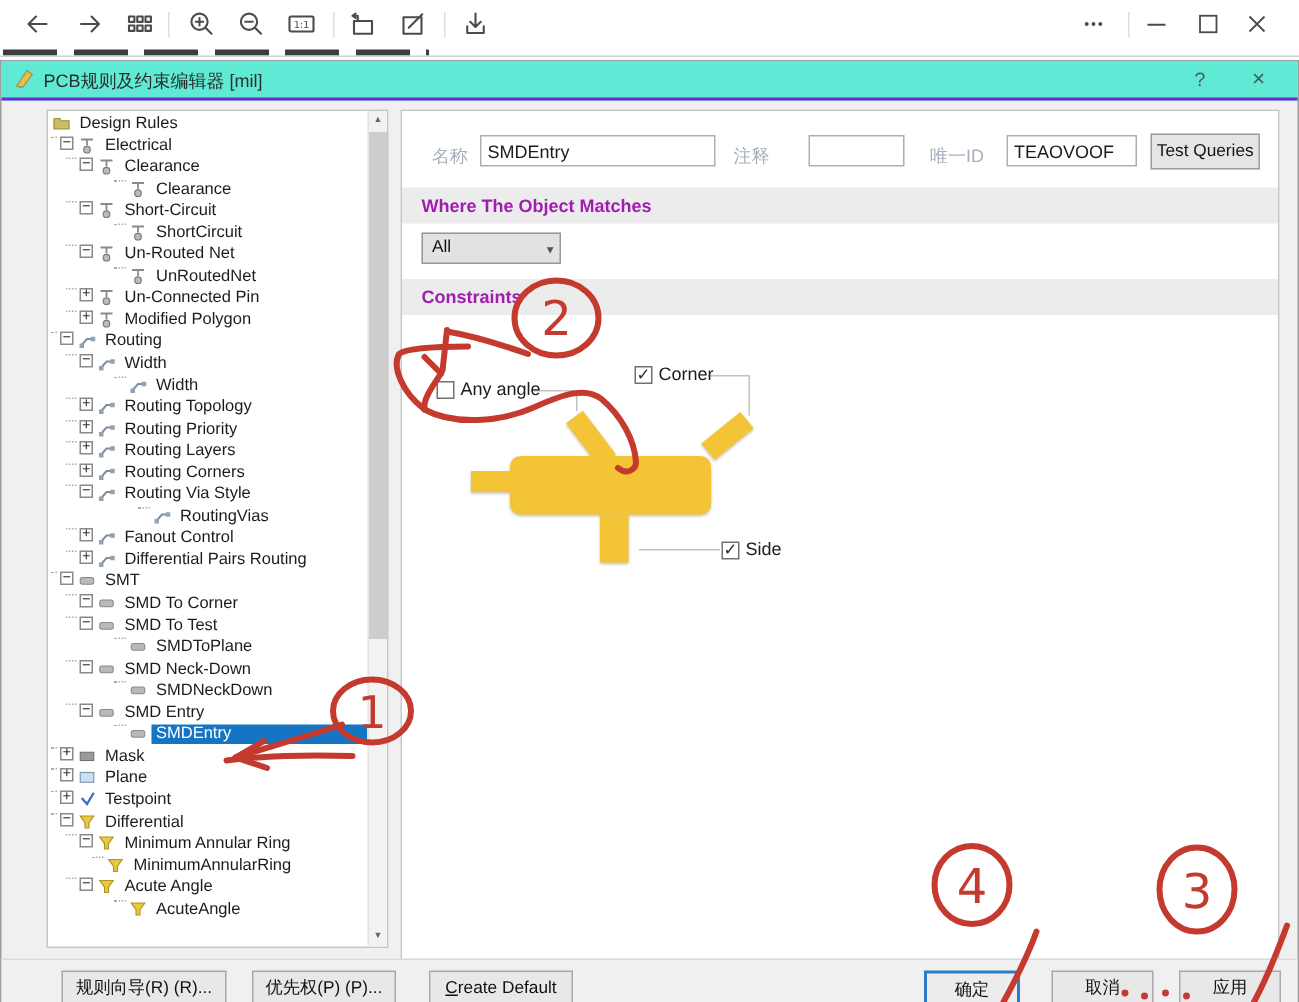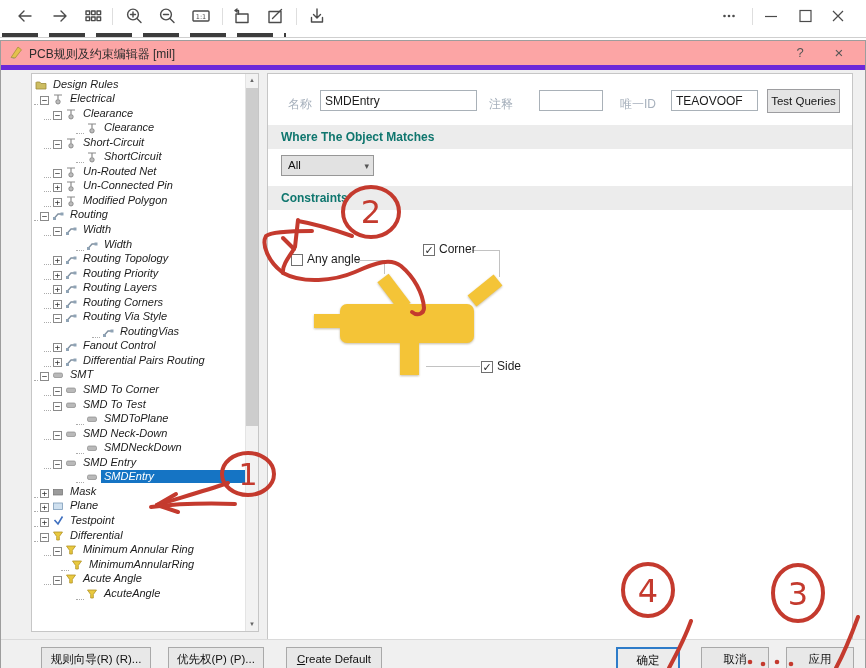--- a/index.html
+++ b/index.html
@@ -9,30 +9,30 @@
   
   .toolbar{position:absolute;top:0;left:0;width:866px;height:32px;background:#fff;}
   .ticon{position:absolute;top:5px;width:22px;height:22px;cursor:default;}
   .tsep{position:absolute;top:8px;width:1px;height:17px;background:#dedede;}
   .dashes{position:absolute;top:33px;left:2px;width:284px;height:4px;
           background:repeating-linear-gradient(90deg,#3d3d3d 0 36px,rgba(0,0,0,0) 36px 47px);}
   .hairline{position:absolute;top:37px;left:0;width:866px;height:1px;background:#cfcfcf;}
   
   .dialog{position:absolute;top:40px;left:0;width:866px;height:628px;background:#f0f0f0;
           border:1px solid #9d9d9d;border-bottom:none;box-sizing:border-box;}
-  .titlebar{position:absolute;top:0;left:0;right:0;height:24px;background:#fca5a5;border-bottom:5px solid #6d28d9;}
+  .titlebar{position:absolute;top:0;left:0;right:0;height:24px;background:#5eead4;border-bottom:2px solid #6d28d9;}
   .dlg-icon{position:absolute;left:8px;top:4px;width:15px;height:15px;}
   .dlg-title{position:absolute;left:28px;top:5px;font-size:12px;color:#2d2d2d;}
   .dlg-help{position:absolute;right:58px;top:4px;font-size:13px;color:#555;width:14px;text-align:center;}
   .dlg-close{position:absolute;right:18px;top:3px;font-size:15px;color:#555;width:16px;text-align:center;}
   
   .tree-panel{position:absolute;left:30px;top:32px;width:228px;height:559px;background:#fff;
               border:1px solid #c6c6c6;box-sizing:border-box;}
   .tree-rows{position:absolute;top:2px;left:0;right:13px;bottom:1px;overflow:hidden;}
-  .trow{height:14.55px;display:flex;align-items:flex-end;font-size:11px;color:#1c1c1c;white-space:nowrap;font-style:italic;}
+  .trow{height:14.55px;display:flex;align-items:flex-start;font-size:11px;color:#1c1c1c;white-space:nowrap;}
   .stub{border-top:1px dotted #ababab;flex:0 0 auto;margin-right:2px;height:0;}
   .exp{width:9px;height:9px;border:1px solid #8a8a8a;background:#fff;font-size:9px;line-height:7px;
        text-align:center;color:#333;box-sizing:border-box;flex:0 0 9px;margin-right:3px;
        font-family:"DejaVu Sans Mono",monospace;}
   .ti12{width:12px;height:12px;margin-right:3px;flex:0 0 12px;}
   .ti12 svg{display:block;}
   .tlabel{padding:0 3px;line-height:13px;}
   .trow.sel .tlabel{background:var(--sel);color:#fff;flex:1;}
   .sb{position:absolute;right:0;top:0;bottom:0;width:13px;background:#f2f2f2;border-left:1px solid #e4e4e4;box-sizing:border-box;}
   .sb-up,.sb-dn{position:absolute;left:0;width:12px;height:13px;color:#666;font-size:6px;text-align:center;line-height:13px;}
@@ -40,21 +40,21 @@
   .sb-thumb{position:absolute;left:0;top:14px;width:12px;height:338px;background:#cdcdcd;}
   
   .main-panel{position:absolute;left:266px;top:32px;width:586px;height:668px;background:#fff;
               border:1px solid #c6c6c6;box-sizing:border-box;}
   .flabel{position:absolute;font-size:12px;color:#a6b0bc;}
   .finput{position:absolute;height:21px;border:1px solid #a9b1b8;font-size:12px;padding:0 4px;
           box-sizing:border-box;color:#1c1c1c;background:#fff;outline:none;}
   .tq-btn{position:absolute;left:499px;top:15px;width:73px;height:24px;background:#e5e5e5;
           border:1px solid #9d9da0;font-size:11.5px;color:#161616;text-align:center;line-height:22px;box-sizing:border-box;}
   .band{position:absolute;left:0;right:0;height:24px;background:#ececec;font-weight:bold;font-size:12px;
-        color:#0f766e;line-height:24px;padding-left:13px;box-sizing:border-box;}
+        color:#a21caf;line-height:24px;padding-left:13px;box-sizing:border-box;}
   .dropdown{position:absolute;left:13px;top:81px;width:93px;height:21px;background:#e2e2e2;
             border:1px solid #979797;box-sizing:border-box;font-size:11.5px;line-height:19px;padding-left:6px;color:#111;}
   .dd-chev{position:absolute;right:4px;top:1px;font-size:9px;color:#555;}
   .cb{position:absolute;width:12px;height:12px;border:1px solid #707070;background:#fff;box-sizing:border-box;
       font-size:11px;line-height:10px;text-align:center;color:#2a2a2a;}
   .cb-label{position:absolute;font-size:12px;color:#1c1c1c;}
   .conn{position:absolute;background:#c2c2c2;}
   .pad-svg{position:absolute;left:40px;top:195px;color:var(--pad);filter:drop-shadow(0 1px 1px rgba(90,60,0,.35));}
   
   .footer{position:absolute;left:0;right:0;top:598px;bottom:0;background:#f0f0f0;border-top:1px solid #dadada;}
@@ -209,20 +209,30 @@
           <span class="stub" style="width: 7px;"></span>
           <span class="exp">−</span>
           <span class="ti12">
             <svg viewBox="0 0 12 12" width="12" height="12">
               <path d="M2 2 H10 M6 2 V6" stroke="#8a8a8a" stroke-width="1.2" fill="none"></path>
               <circle cx="6" cy="8.8" r="2.2" fill="#bcbcbc" stroke="#7b7b7b" stroke-width="0.8"></circle>
             </svg>
           </span>
           <span class="tlabel">Un-Routed Net</span>
         </div>
+        <div class="trow" style="padding-left: 44px;">
+          <span class="stub" style="width: 8px;"></span>
+          <span class="ti12">
+            <svg viewBox="0 0 12 12" width="12" height="12">
+              <path d="M2 2 H10 M6 2 V6" stroke="#8a8a8a" stroke-width="1.2" fill="none"></path>
+              <circle cx="6" cy="8.8" r="2.2" fill="#bcbcbc" stroke="#7b7b7b" stroke-width="0.8"></circle>
+            </svg>
+          </span>
+          <span class="tlabel">UnRoutedNet</span>
+        </div>
         <div class="trow" style="padding-left: 12px;">
           <span class="stub" style="width: 7px;"></span>
           <span class="exp">+</span>
           <span class="ti12">
             <svg viewBox="0 0 12 12" width="12" height="12">
               <path d="M2 2 H10 M6 2 V6" stroke="#8a8a8a" stroke-width="1.2" fill="none"></path>
               <circle cx="6" cy="8.8" r="2.2" fill="#bcbcbc" stroke="#7b7b7b" stroke-width="0.8"></circle>
             </svg>
           </span>
           <span class="tlabel">Un-Connected Pin</span>

